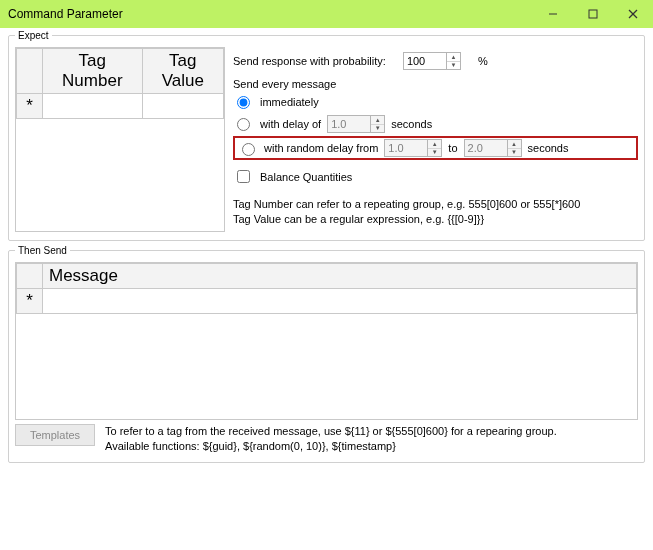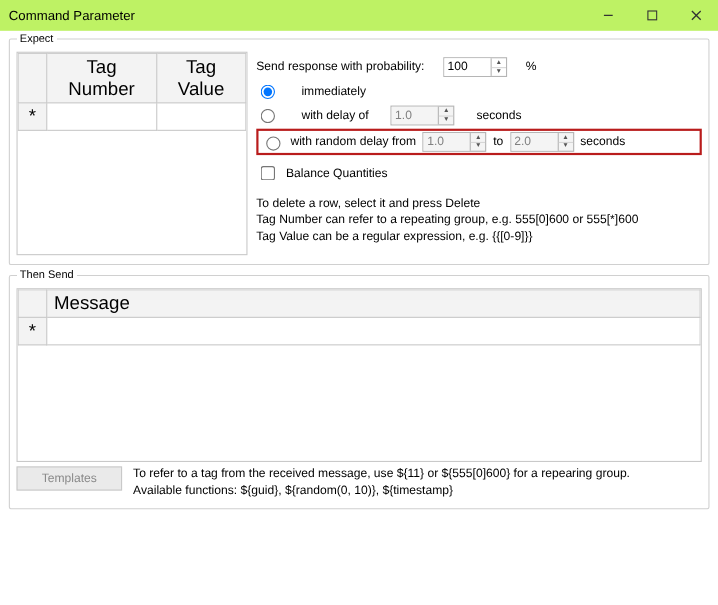--- a/index.html
+++ b/index.html
@@ -95,21 +95,21 @@
     width: 14px; display:flex; flex-direction:column;
     border-left:1px solid #b5b5b5;
   }
   .spin .arrows span {
     flex:1; display:flex; align-items:center; justify-content:center;
     font-size:6px; line-height:1; color:#555;
     border-bottom:1px solid #d6d6d6;
   }
   .spin .arrows span:last-child{border-bottom:none;}
   .subhead { margin: 8px 0 2px 0; }
-  .radio-row { display:flex; align-items:center; gap:20px; margin:2px 0 2px 4px; min-height:20px;}
+  .radio-row { display:flex; align-items:center; gap:6px; margin:2px 0 2px 4px; min-height:20px;}
   .radio-row input[type=radio]{ margin:0 4px 0 0; }
   .checkbox-row { display:flex; align-items:center; gap:6px; margin:10px 0 6px 4px;}
   .checkbox-row input{ margin:0 4px 0 0;}
   .help-text { margin-top:14px; line-height:1.35; color:#000;}
   .highlight-box {
     border: 2px solid #b91c1c;
     padding: 1px 4px 1px 2px;
     display:flex; align-items:center; gap:6px;
   }
   
@@ -117,21 +117,21 @@
     border:1px solid #c9c9c9;
     background:#fff;
     height: 158px;
     overflow:hidden;
   }
   .then-grid-wrap table.grid th.msgcol { text-align:left; padding-left:6px;}
   .footer-row {
     display:flex; gap:10px; align-items:flex-start; margin-top:4px;
   }
   .tpl-btn {
-    width: 96px; height:22px;
+    width: 80px; height:22px;
     border:1px solid #c9c9c9;
     background:#eaeaea;
     color:#8a8a8a;
     font-size:11px;
     display:flex; align-items:center; justify-content:center;
   }
   .footer-text { flex:1; line-height:1.35; }
   .ok-row { display:flex; justify-content:flex-end; margin-top:6px; padding-right:4px;}
   .ok-btn {
     width:72px; height:22px;
@@ -198,20 +198,21 @@
           <span class="spin">
             <input value="100" style="">
             <span class="arrows">
                 <span>▲</span>
                 <span>▼</span>
               </span>
           </span>
           <span>%</span>
         </div>
 
+        <div class="subhead">Send every message</div>
 
         <div class="radio-row">
           <input type="radio" name="delay" checked="" style="">
           <span>immediately</span>
         </div>
 
         <div class="radio-row">
           <input type="radio" name="delay" style="">
           <span>with delay of</span>
           <span class="spin disabled">
@@ -244,21 +245,20 @@
           </span>
           <span>seconds</span>
         </div>
 
         <div class="checkbox-row">
           <input type="checkbox" style="">
           <span>Balance Quantities</span>
         </div>
 
         <div class="help-text">
-          <div>To delete a row, select it and press Delete</div>
           <div>Tag Number can refer to a repeating group, e.g. 555[0]600 or 555[*]600</div>
           <div>Tag Value can be a regular expression, e.g. {{[0-9]}}</div>
         </div>
       </div>
     </div>
   </fieldset>
 
   <fieldset>
     <legend>Then Send</legend>
 

